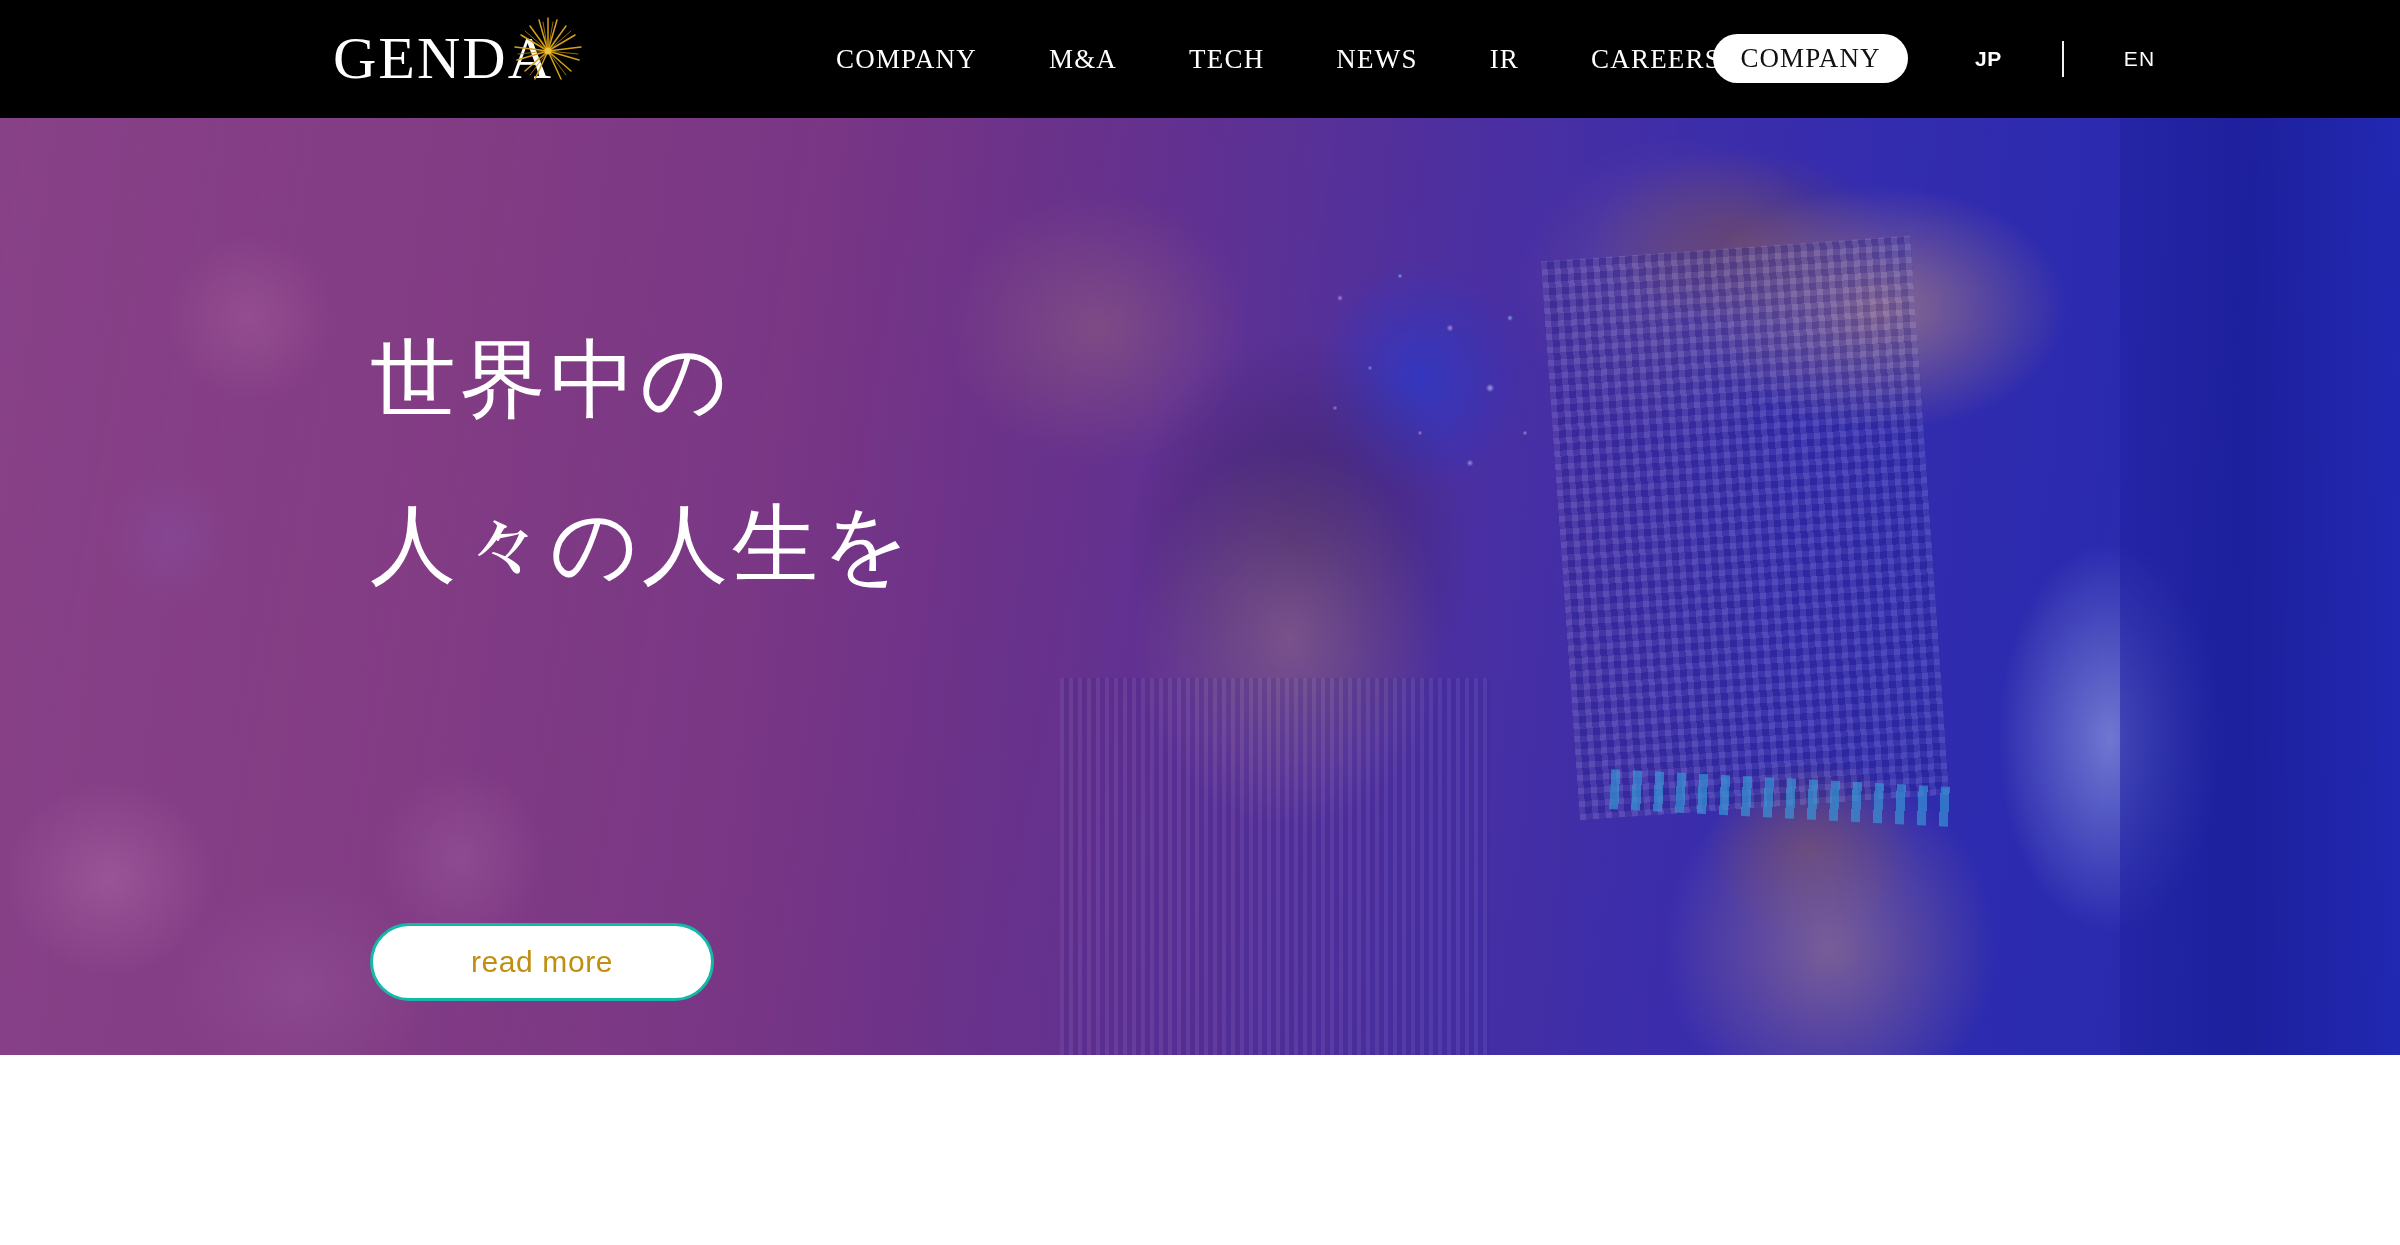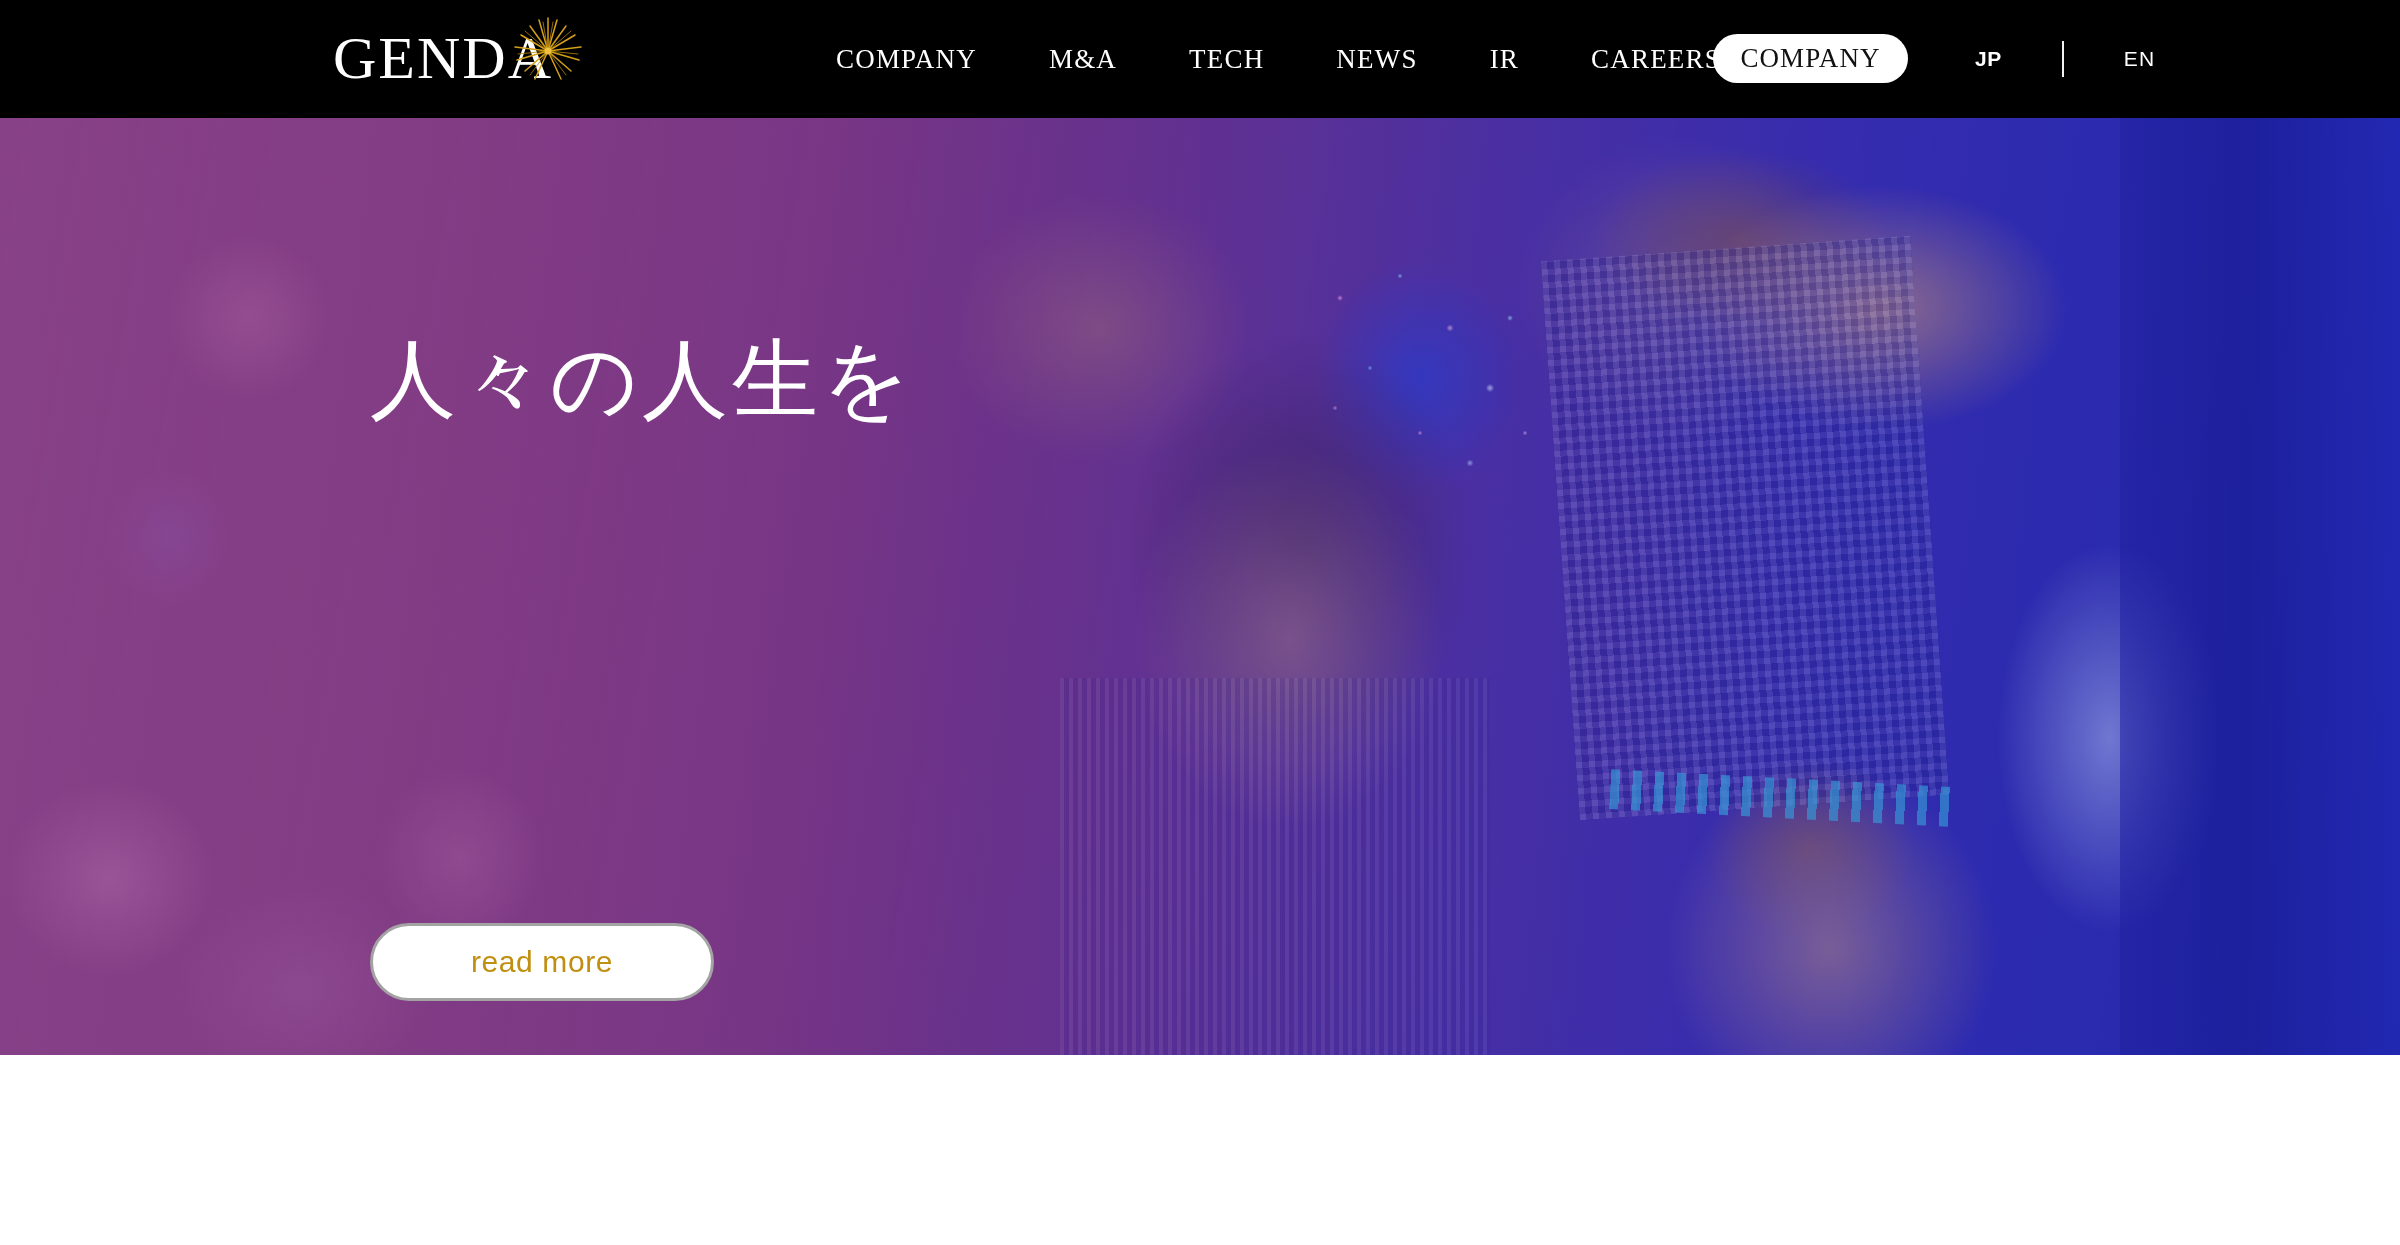--- a/index.html
+++ b/index.html
@@ -204,21 +204,21 @@
     font-size:86px;
     line-height:165px;
     color:#ffffff;
     letter-spacing:4px;
     white-space:nowrap;
   }
   .read-more {
     position:absolute; left:370px; top:805px;
     width:344px; height:78px;
     background:#ffffff;
-    border:3px solid #a3a3a3;
+    border:3px solid #14b8a6;
     border-radius:40px;
     display:flex; align-items:center; justify-content:center;
     cursor:pointer;
     z-index:10;
   }
   .read-more span {
     font-family:"Liberation Sans", sans-serif;
     font-size:30px;
     color:#c08f10;
     letter-spacing:.6px;
@@ -296,20 +296,21 @@
     <div class="hero-photo"></div>
     <div class="hero-stripes"></div>
     <div class="hero-check"></div>
     <div class="hero-glitter"></div>
     <div class="hero-beads"></div>
     <div class="hero-pillar"></div>
     <div class="hero-wash"></div>
     <div class="hero-wash2"></div>
 
     <div class="hero-copy">
+      <div class="headline">世界中の</div>
       <div class="headline">人々の人生を</div>
     </div>
 
     <div class="read-more">
       <span>read more</span>
     </div>
   </section>
 
   <div class="below"></div>
 

